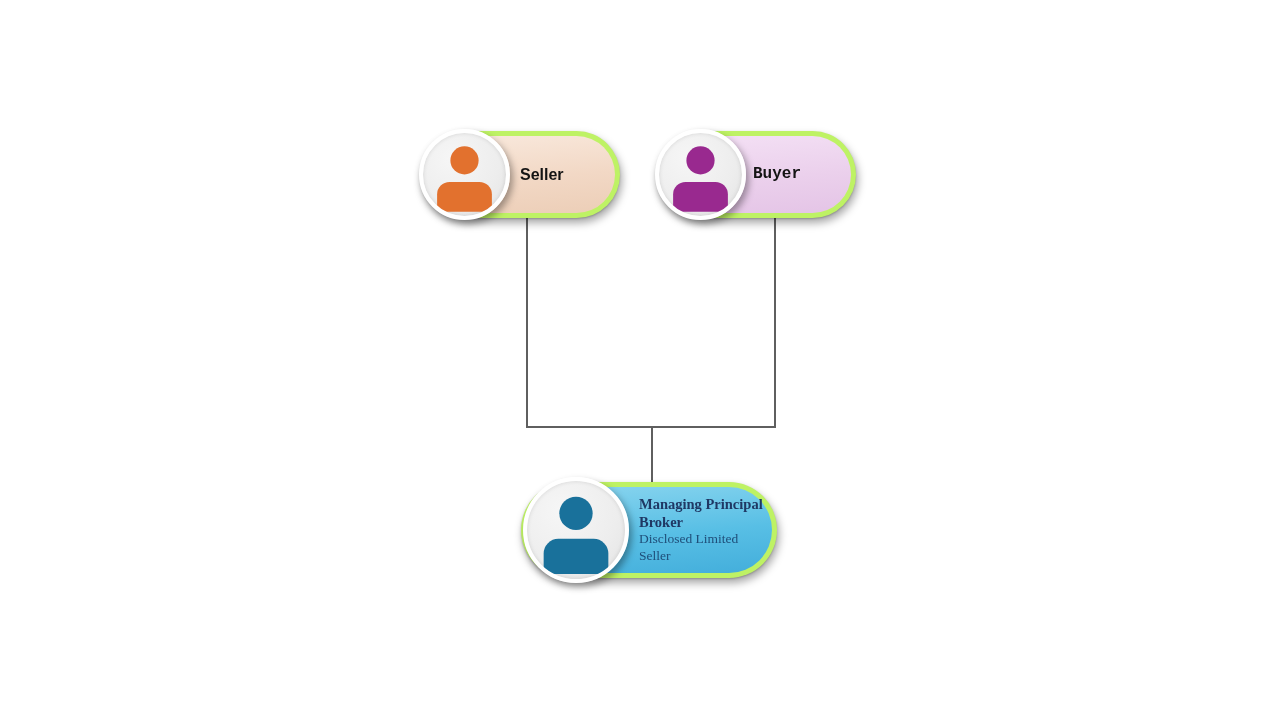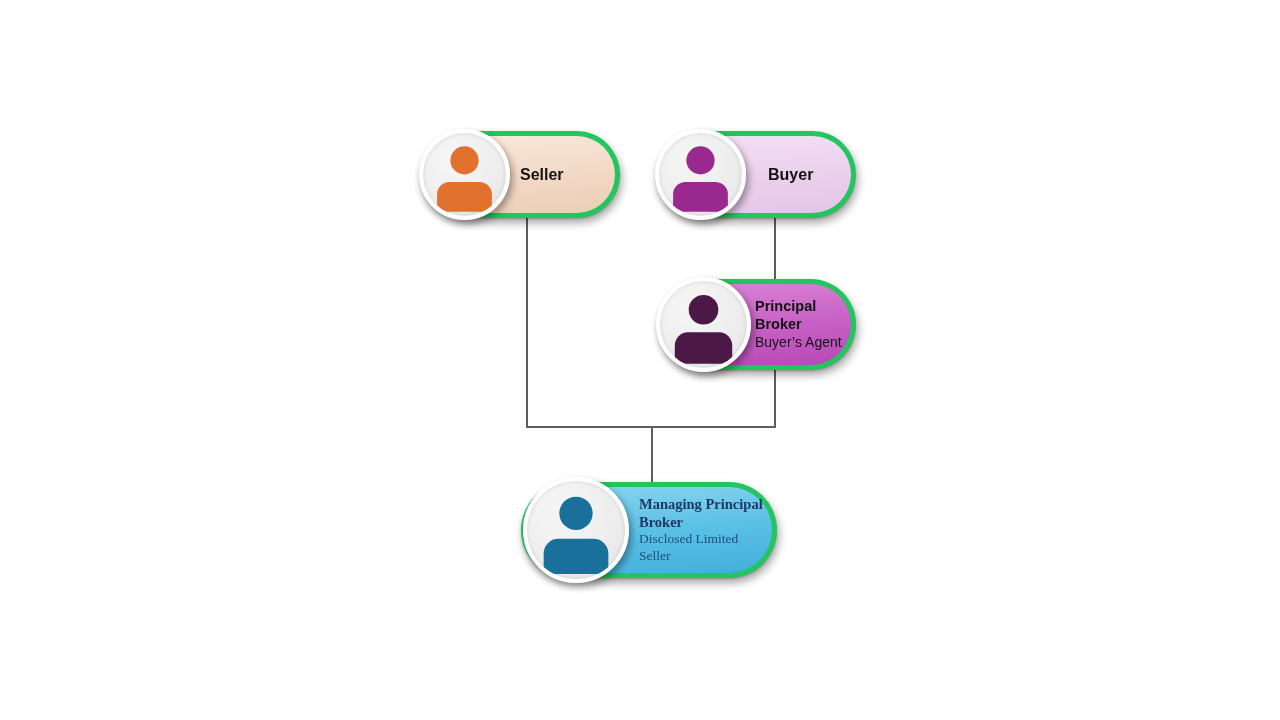--- a/index.html
+++ b/index.html
@@ -6,21 +6,21 @@
   .canvas{
     position:relative;width:1280px;height:720px;background:#ffffff;
     font-family:"Liberation Sans", sans-serif;overflow:hidden;
   }
 
   
   .line{position:absolute;background:#5f5f5f;z-index:1;}
 
   
   .pill{
-    position:absolute;z-index:2;background:#22c55e;border-radius:999px;
+    position:absolute;z-index:2;background:#bef264;border-radius:999px;
     box-shadow:2px 5px 9px rgba(0,0,0,0.35), 0 1px 2px rgba(0,0,0,0.2);
   }
   .pill-fill{position:absolute;inset:5px;border-radius:999px;}
   .fill-seller{background:linear-gradient(175deg,#f9e9dd 0%,#f2d8c5 55%,#ecceb7 100%);}
   .fill-buyer{background:linear-gradient(175deg,#f4e1f5 0%,#ebd0ec 55%,#e4c4e6 100%);}
   .fill-principal{background:linear-gradient(175deg,#d985d6 0%,#c75fc5 55%,#b848b7 100%);}
   .fill-managing{background:linear-gradient(175deg,#8ad5ef 0%,#58bfe5 55%,#43aedb 100%);}
 
   .pill-circle{
     position:absolute;border-radius:50%;
@@ -29,21 +29,21 @@
     box-shadow:3px 4px 7px rgba(0,0,0,0.35), inset 0 0 4px rgba(0,0,0,0.12);
     overflow:hidden;box-sizing:border-box;
   }
   .pill-circle svg{display:block;width:100%;height:100%;}
 
   .pill-text{
     position:absolute;top:0;bottom:0;display:flex;flex-direction:column;
     justify-content:center;z-index:3;line-height:1.22;
   }
   .t-seller{left:100px;width:95px;}
-  .t-buyer{left:112px;width:95px;}
+  .t-buyer{left:97px;width:95px;font-family:Liberation Mono, monospace;}
   .t-principal{left:97px;width:96px;}
   .t-managing{left:118px;width:132px;font-family:Liberation Serif, serif;}
   .pill-title{font-weight:bold;font-size:14.5px;color:#141414;}
   .t-seller .pill-title,.t-buyer .pill-title{font-size:16px;}
   .pill-sub{font-size:14px;color:#141414;}
   .t-managing .pill-title{color:#1f3864;font-size:14.5px;}
   .t-managing .pill-sub{color:#1f4e79;font-size:13.5px;}
 
   
   .supervision{position:absolute;left:785px;top:379px;width:212px;height:44px;z-index:2;}
@@ -83,33 +83,20 @@
       <svg viewBox="0 0 100 100">
         <circle cx="50" cy="33" r="17" fill="#99298f"></circle>
         <path d="M17,95 v-21 a15,15 0 0 1 15,-15 h36 a15,15 0 0 1 15,15 v21 z" fill="#99298f"></path>
       </svg>
     </div>
     <div class="pill-text t-buyer">
       <div class="pill-title">Buyer</div>
     </div>
   </div>
 
-  <div class="pill" style="left:658px;top:279px;width:198px;height:91px;">
-    <div class="pill-fill fill-principal"></div>
-    <div class="pill-circle" style="left:-2px;top:-2px;width:95px;height:95px;">
-      <svg viewBox="0 0 100 100">
-        <circle cx="50" cy="33" r="17" fill="#4c1845"></circle>
-        <path d="M17,95 v-21 a15,15 0 0 1 15,-15 h36 a15,15 0 0 1 15,15 v21 z" fill="#4c1845"></path>
-      </svg>
-    </div>
-    <div class="pill-text t-principal">
-      <div class="pill-title">Principal Broker</div>
-      <div class="pill-sub">Buyer’s Agent</div>
-    </div>
-  </div>
 
   <div class="pill" style="left:521px;top:482px;width:256px;height:96px;">
     <div class="pill-fill fill-managing"></div>
     <div class="pill-circle" style="left:2px;top:-5px;width:106px;height:106px;">
       <svg viewBox="0 0 100 100">
         <circle cx="50" cy="33" r="17" fill="#19719b"></circle>
         <path d="M17,95 v-21 a15,15 0 0 1 15,-15 h36 a15,15 0 0 1 15,15 v21 z" fill="#19719b"></path>
       </svg>
     </div>
     <div class="pill-text t-managing">

